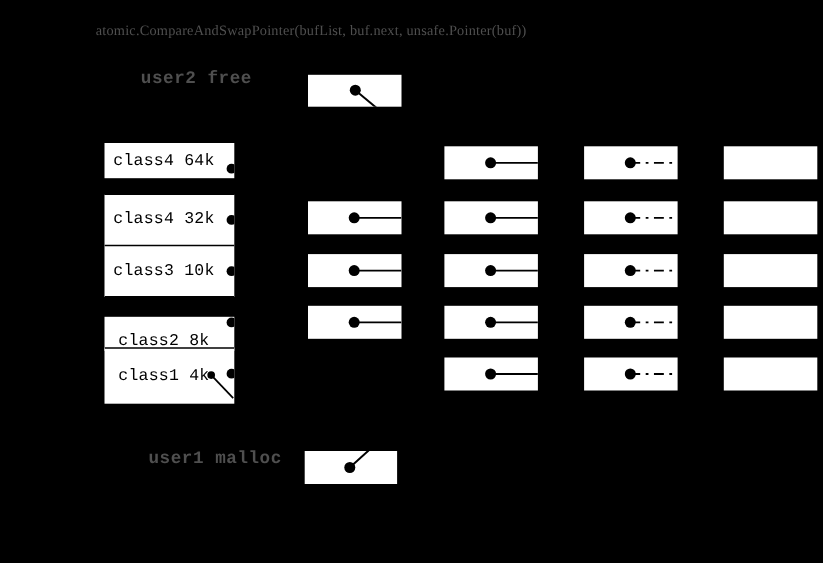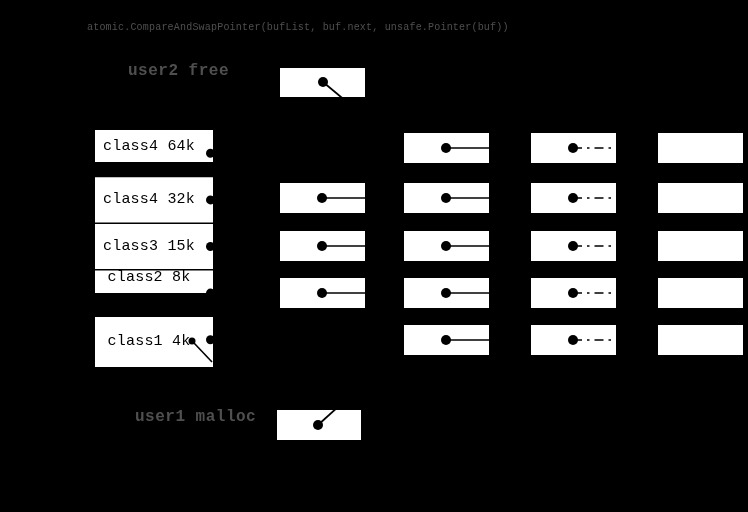--- a/index.html
+++ b/index.html
@@ -7,22 +7,22 @@
     --box:#ffffff;
     --ink:#000000;
     --dim:#4f4f4f;
   }
   html,body{margin:0;padding:0;background:var(--bg);}
   .stage{
     position:relative;width:748px;height:512px;background:var(--bg);
     overflow:hidden;font-family:"Liberation Mono","DejaVu Sans Mono",monospace;
   }
   .code{
-    position:absolute;color:var(--dim);font-size:10px;letter-spacing:.2px;
-    white-space:pre;line-height:14px;
+    position:absolute;color:var(--dim);font-size:13px;letter-spacing:.2px;
+    white-space:pre;line-height:14px;font-family:Liberation Serif, serif;
   }
   .userlabel{
     position:absolute;color:var(--dim);font-size:16px;font-weight:bold;
     white-space:pre;line-height:14px;letter-spacing:.5px;
   }
   .ubox{position:absolute;background:var(--box);}
   .ubox svg{display:block;}
   .node{position:absolute;background:var(--box);}
   .node svg{display:block;}
   .sizecol{position:absolute;left:95px;top:130px;width:118px;height:233px;}
@@ -53,23 +53,23 @@
   </div>
 
   <div class="sizecol">
       <div class="sizerow" style="top: 0px; height: 32px;">
         <span class="sizelabel">class4 64k</span>
       </div>
       <div class="sizerow" style="top: 46.6px; height: 46.6px; text-align: right;">
         <span class="sizelabel">class4 32k</span>
       </div>
       <div class="sizerow" style="top: 93.2px; height: 46.6px;">
-        <span class="sizelabel">class3 15k</span>
+        <span class="sizelabel">class3 10k</span>
       </div>
-      <div class="sizerow" style="top: 132px; height: 31px;">
+      <div class="sizerow" style="top: 158px; height: 31px; align-items: flex-end;">
         <span class="sizelabel">class2 8k</span>
       </div>
       <div class="sizerow" style="top: 186.4px; height: 51px;">
         <span class="sizelabel">class1 4k</span>
       </div>
       <svg class="overlay" width="118" height="233">
         <line x1="0" y1="46.6" x2="118" y2="46.6" stroke="#000000" stroke-width="1.4"></line>
         <line x1="0" y1="93.2" x2="118" y2="93.2" stroke="#000000" stroke-width="1.4"></line>
         <line x1="0" y1="139.8" x2="118" y2="139.8" stroke="#000000" stroke-width="1.4"></line>
         <line x1="0" y1="186.4" x2="118" y2="186.4" stroke="#000000" stroke-width="1.4"></line>

